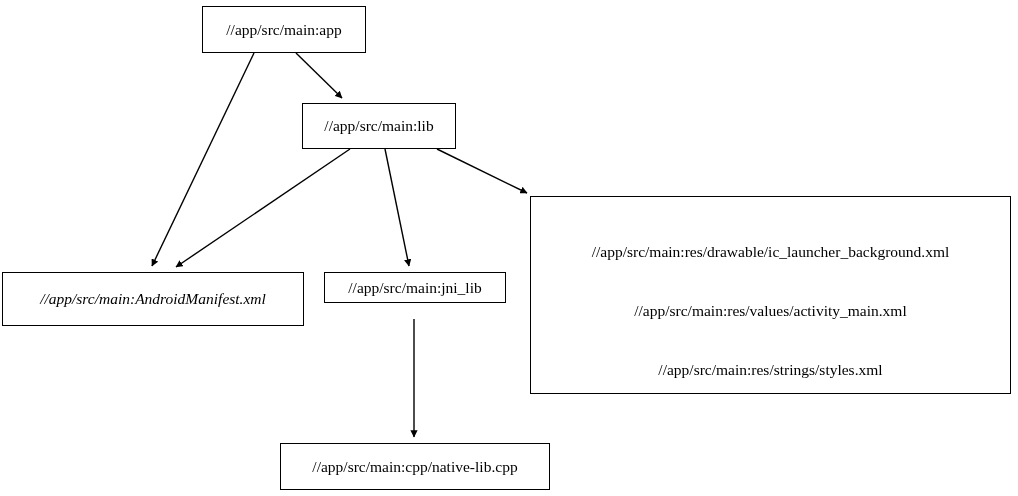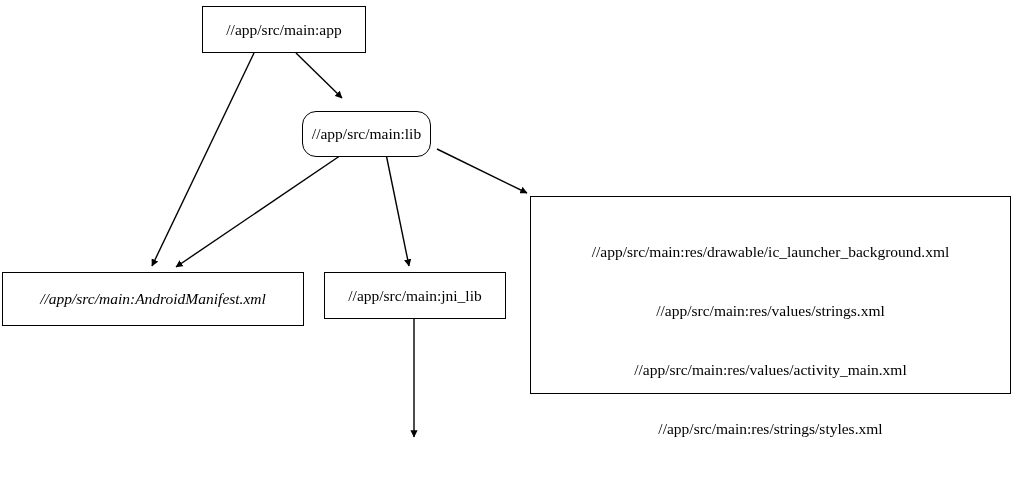--- a/index.html
+++ b/index.html
@@ -44,23 +44,23 @@
     padding: 6px 8px 5px 8px;
     line-height: 19.6px;
     font-size: 15.5px;
   }
   .node .line {
     display: block;
     text-align: center;
     white-space: pre;
   }
   .node-app      { left: 202px; top: 6px;   width: 164px; height: 47px; }
-  .node-lib      { left: 302px; top: 111px; width: 129px; height: 46px; border-radius: 14px; }
+  .node-lib      { left: 302px; top: 103px; width: 154px; height: 46px; }
   .node-manifest { left: 2px;   top: 272px; width: 302px; height: 54px; font-style: italic; }
-  .node-jni      { left: 324px; top: 272px; width: 182px; height: 47px; }
+  .node-jni      { left: 324px; top: 272px; width: 182px; height: 31px; }
   .node-res      { left: 530px; top: 196px; width: 481px; height: 198px; }
   .node-cpp      { left: 280px; top: 443px; width: 270px; height: 47px; }
 </style>
 </head>
 <body>
 
 <div id="canvas">
 
   <svg id="edges" viewBox="0 0 1018 496" width="1018" height="496">
     <defs>
@@ -83,24 +83,24 @@
   </svg>
 
   <div class="node node-app">//app/src/main:app</div>
 
   <div class="node node-lib">//app/src/main:lib</div>
 
   <div class="node node-manifest">//app/src/main:AndroidManifest.xml</div>
 
   <div class="node node-jni">//app/src/main:jni_lib</div>
 
+  <div class="node node-cpp">//app/src/main:cpp/native-lib.cpp</div>
 
   <div class="node node-res multiline">
     <span class="line">//app/src/main:res/drawable/ic_launcher_background.xml</span>
-    <span class="line">//app/src/main:res/values/strings.xml</span>
     <span class="line">//app/src/main:res/values/activity_main.xml</span>
     <span class="line">//app/src/main:res/strings/styles.xml</span>
     
     
     
     
     
   </div>
 
 </div>

